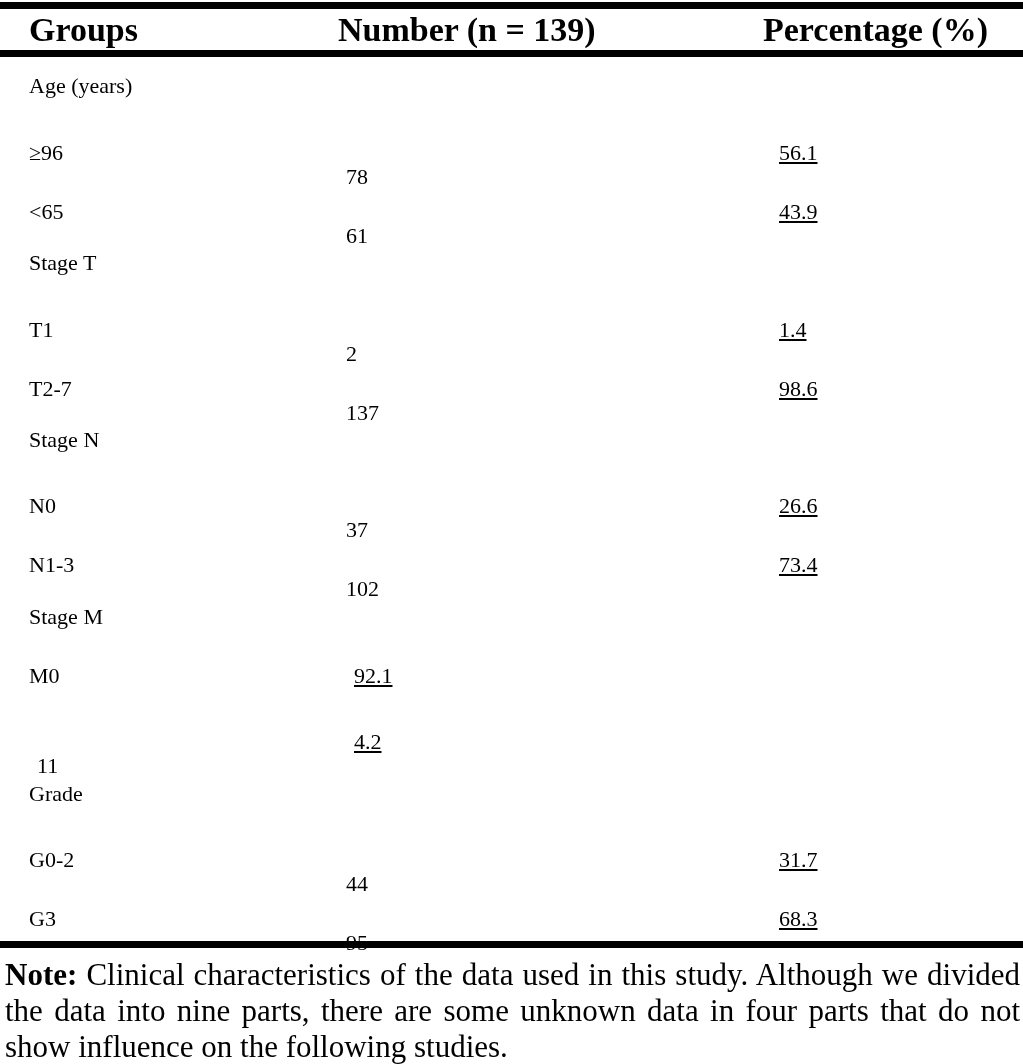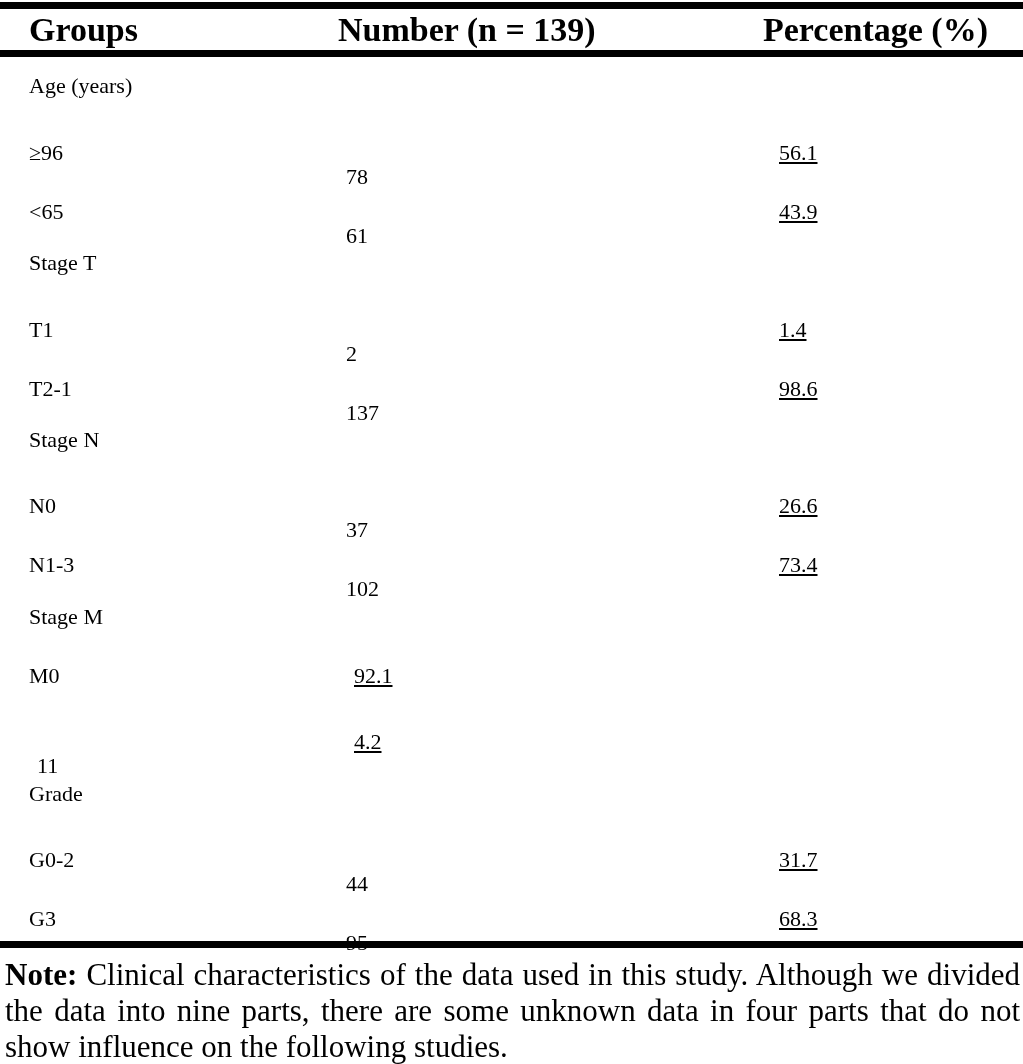--- a/index.html
+++ b/index.html
@@ -91,21 +91,21 @@
       <div class="cell c3"></div>
     </div>
 
     <div class="grid-row body-row">
       <div class="cell c1">T1</div>
       <div class="cell c2">2</div>
       <div class="cell c3">1.4</div>
     </div>
 
     <div class="grid-row body-row">
-      <div class="cell c1">T2-1</div>
+      <div class="cell c1">T2-7</div>
       <div class="cell c2">137</div>
       <div class="cell c3">98.6</div>
     </div>
 
     <div class="grid-row body-row">
       <div class="cell c1">Stage N</div>
       <div class="cell c2"></div>
       <div class="cell c3"></div>
     </div>
 

